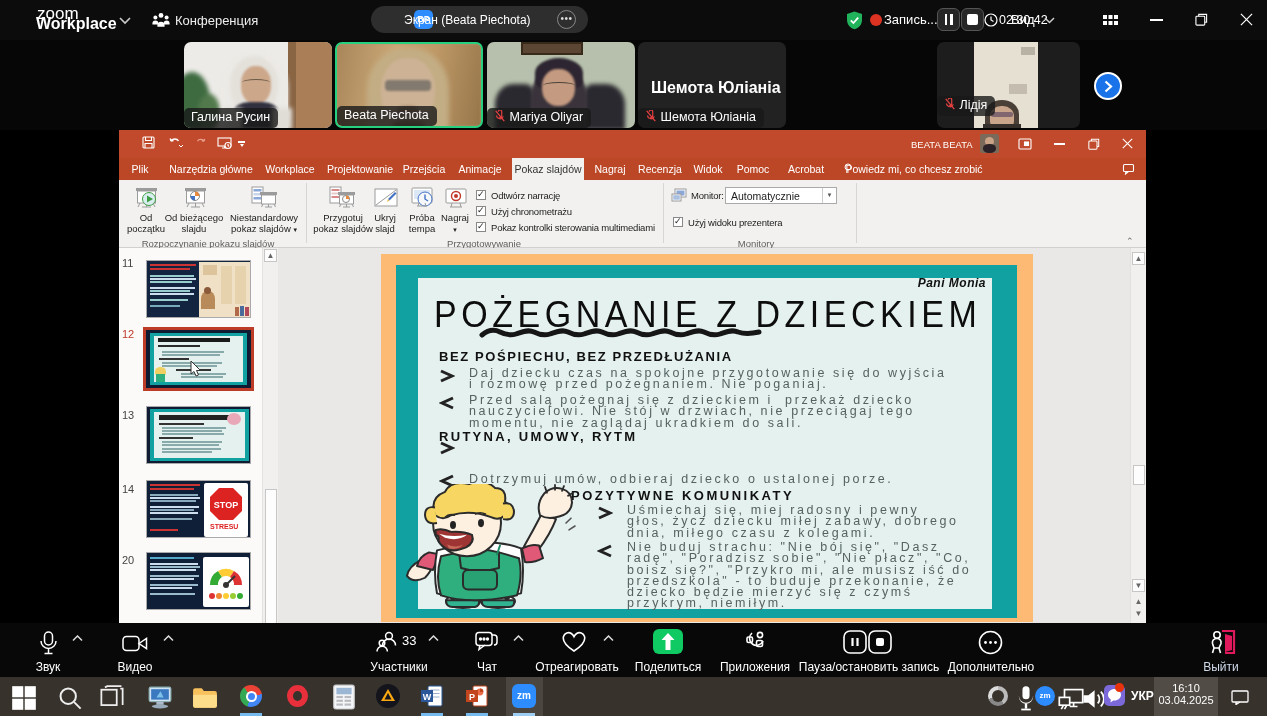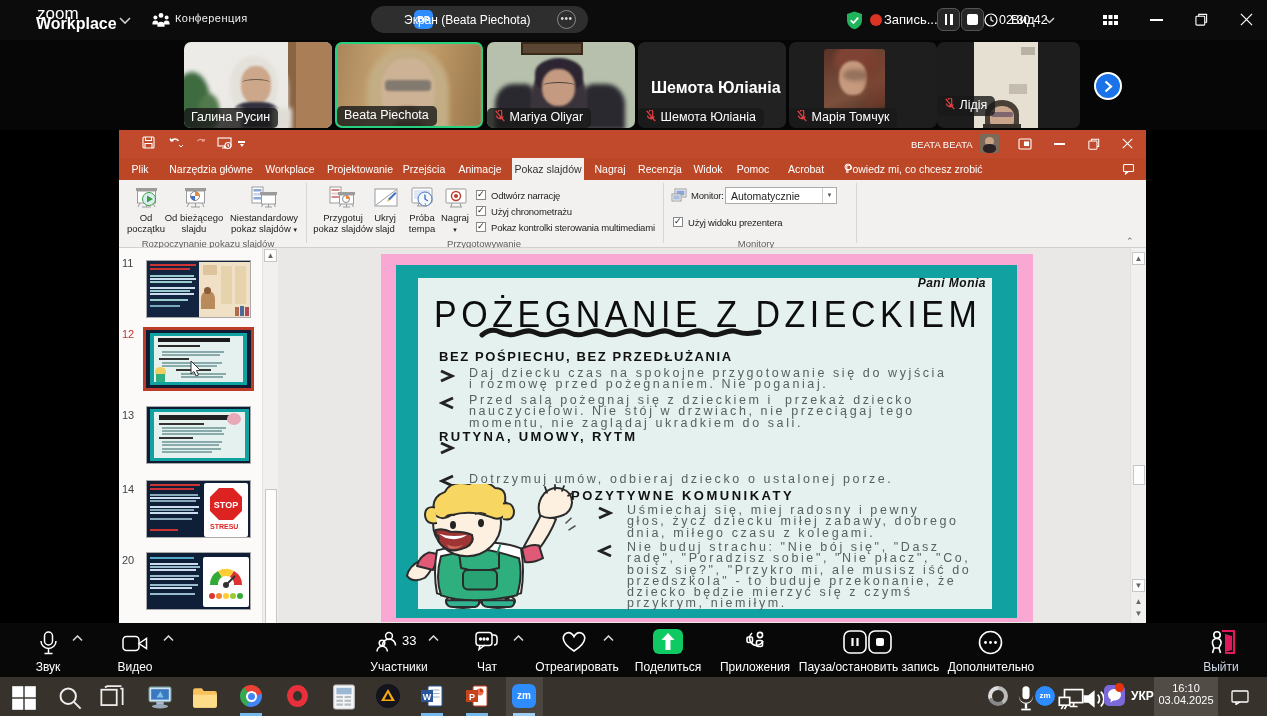--- a/index.html
+++ b/index.html
@@ -4,21 +4,21 @@
 <style>
   html,body{margin:0;padding:0;background:#000;}
   *{box-sizing:border-box;font-family:"Liberation Sans",sans-serif;}
   #root{position:relative;width:1267px;height:716px;overflow:hidden;background:#000;}
   .abs{position:absolute;}
 
   
   #topbar{left:0;top:0;width:1267px;height:40px;background:#0c0c0c;color:#fff;}
   .zlogo1{left:37px;top:4px;font-size:17px;color:#fff;}
   .zlogo2{left:36px;top:15px;font-size:16px;font-weight:700;}
-  #conf{left:175px;top:13px;font-size:11px;color:#eee;font-family:Liberation Mono, monospace;}
+  #conf{left:175px;top:13px;font-size:13px;color:#eee;}
   #pill{left:371px;top:6px;width:217px;height:27px;background:#2e2e2e;border-radius:14px;color:#fff;}
   #bp{left:7px;top:4px;width:19px;height:19px;border-radius:5px;background:#2d8cff;color:#fff;font-size:9px;font-weight:700;text-align:center;line-height:19px;margin-left:36px;}
   #pilltext{left:33px;top:7px;font-size:12px;}
   #pilldots{left:186px;top:4px;width:19px;height:19px;border:1px solid #888;border-radius:50%;color:#ddd;font-size:10px;text-align:center;line-height:16px;letter-spacing:.5px;}
   #rec{left:884px;top:12px;font-size:13px;color:#fff;}
   #timer{left:999px;top:13px;font-size:12.5px;color:#fff;}
   #vid-lbl{left:1011px;top:12px;font-size:13px;color:#fff;}
 
   
   #strip{left:0;top:40px;width:1267px;height:90px;background:#060606;}
@@ -54,21 +54,21 @@
   #zbar{left:0;top:623px;width:1267px;height:54px;background:#080808;color:#fff;}
   .zlab{position:absolute;top:37px;transform:translateX(-50%);font-size:12px;color:#fff;white-space:nowrap;}
   .zchev{position:absolute;top:12px;color:#ddd;}
 
   
   #tbar{left:0;top:677px;width:1267px;height:39px;background:#37322c;}
   .ticon{position:absolute;top:6px;width:26px;height:26px;}
   #clock{left:1154px;top:0px;width:64px;height:39px;background:#514c46;color:#fff;font-size:11px;text-align:center;padding-top:5px;}
 
   
-  #slide{left:381px;top:254px;width:652px;height:368px;background:#f9a8d4;}
+  #slide{left:381px;top:254px;width:652px;height:368px;background:#fdba74;}
   #teal{position:absolute;left:15px;top:11px;width:621px;height:353px;background:#11a1a1;}
   #mint{position:absolute;left:37px;top:24px;width:574px;height:331px;background:#e4f1ee;}
   .shead{position:absolute;font-weight:700;color:#111;font-size:13px;white-space:nowrap;}
   .stext{position:absolute;font-size:12.5px;line-height:11.3px;color:#546261;letter-spacing:2.6px;white-space:nowrap;}
   .sarrow{position:absolute;font-weight:900;color:#222;font-size:15px;}
 </style>
 </head>
 <body>
 <div id="root">
   <div id="topbar" class="abs">
@@ -164,32 +164,20 @@
       <div class="abs" style="left:60px;top:62px;width:22px;height:10px;background:#a07d62;border-radius:45%;filter:blur(1.6px)"></div>
       <div class="abs" style="left:56px;top:76px;width:32px;height:12px;background:#8d6f4e;border-radius:40%;filter:blur(2.5px)"></div>
       <div class="nlabel" style="left:0;bottom:0">Beata Piechota</div>
     </div>
     <div class="thumb" style="left:638px;background:#222223">
       <div class="abs" style="left:13px;top:37px;font-size:16px;font-weight:700;color:#fff;white-space:nowrap">Шемота Юліаніа</div>
       <div class="nlabel" style="left:0;bottom:0"><svg width="12" height="12" viewBox="0 0 14 14" style="vertical-align:-1px">
             <path d="M5 2 a2 2 0 0 1 4 0 V7 a2 2 0 0 1-3.2 1.6 M3 6.5 a4 4 0 0 0 7.8 1" stroke="#e04040" fill="none" stroke-width="1.4"></path>
             <path d="M2 1 L12 13" stroke="#e04040" stroke-width="1.6"></path>
           </svg> Шемота Юліаніа</div>
-    </div>
-    <div class="thumb" style="left:789px;background:#1e1e1f">
-      <div class="abs" style="left:35px;top:7px;width:61px;height:61px;border-radius:3px;background:linear-gradient(155deg,#5a3328 0%,#6e4434 35%,#7c503c 65%,#4e2e24 100%);overflow:hidden">
-        <div class="abs" style="left:10px;top:-6px;width:44px;height:34px;background:#7e4334;border-radius:50%;filter:blur(2px)"></div>
-        <div class="abs" style="left:15px;top:12px;width:28px;height:34px;background:#c69a7e;border-radius:46%;filter:blur(1.2px)"></div>
-        <div class="abs" style="left:19px;top:20px;width:24px;height:12px;background:rgba(90,66,54,.45);border-radius:50%;filter:blur(2px)"></div>
-        <div class="abs" style="left:42px;top:6px;width:20px;height:52px;background:rgba(120,60,44,.55);filter:blur(3px)"></div>
-      </div>
-      <div class="nlabel" style="left:0;bottom:0"><svg width="12" height="12" viewBox="0 0 14 14" style="vertical-align:-1px">
-            <path d="M5 2 a2 2 0 0 1 4 0 V7 a2 2 0 0 1-3.2 1.6 M3 6.5 a4 4 0 0 0 7.8 1" stroke="#e04040" fill="none" stroke-width="1.4"></path>
-            <path d="M2 1 L12 13" stroke="#e04040" stroke-width="1.6"></path>
-          </svg> Марія Томчук</div>
     </div>
     <div class="thumb" style="left:937px;width:143px;background:#1d1d1e">
       <div class="abs" style="left:37px;top:0;width:64px;height:86px;background:#e6e0d2"></div>
       <div class="abs" style="left:84px;top:5px;width:14px;height:8px;background:#b8b2a4"></div>
       <div class="abs" style="left:72px;top:42px;width:18px;height:10px;background:#c4bcae"></div>
       <div class="abs" style="left:48px;top:58px;width:34px;height:28px;background:#4a4038;border-radius:50% 50% 10% 10%"></div>
       <div class="abs" style="left:53px;top:64px;width:24px;height:22px;background:#c9a58c;border-radius:46% 46% 30% 30%"></div>
       <div class="abs" style="left:54px;top:70px;width:22px;height:5px;background:rgba(80,60,90,.6);border-radius:2px"></div>
       <div class="abs" style="left:46px;top:82px;width:38px;height:4px;background:#35302c"></div>
       <div class="nlabel" style="left:0;bottom:12px"><svg width="12" height="12" viewBox="0 0 14 14" style="vertical-align:-1px">

